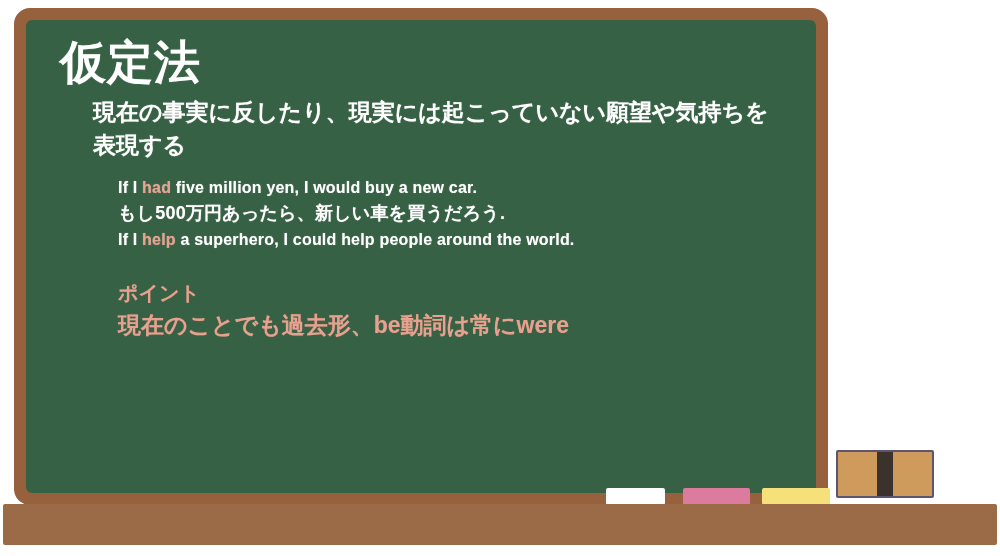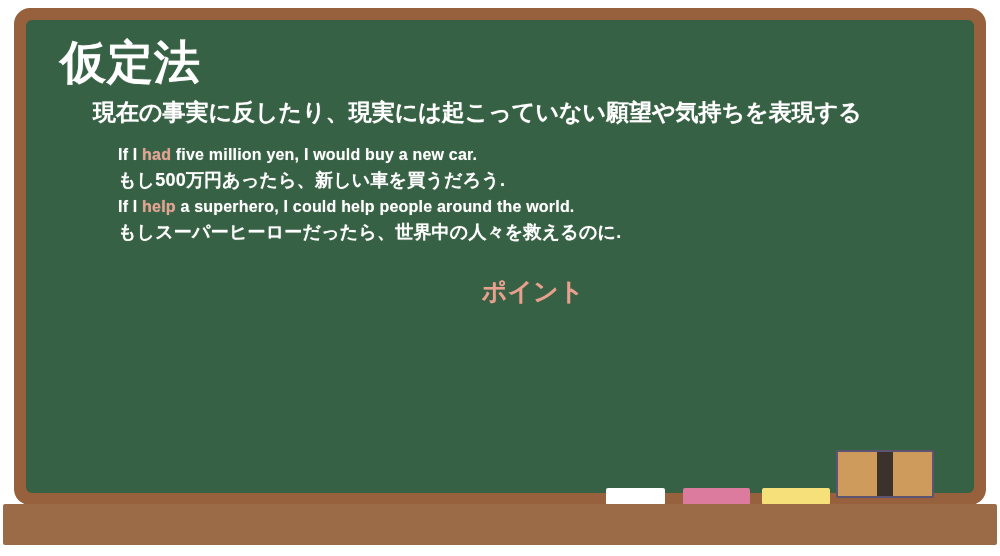--- a/index.html
+++ b/index.html
@@ -19,21 +19,21 @@
     width: 1000px;
     height: 556px;
     background: #ffffff;
   }
 
   
   #board-frame {
     position: absolute;
     left: 14px;
     top: 8px;
-    width: 972px;
+    width: 814px;
     height: 497px;
     box-sizing: border-box;
     background: #96613c;
     border-radius: 16px;
     padding: 12px;
   }
 
   #board-surface {
     position: relative;
     width: 100%;
@@ -102,23 +102,22 @@
     margin: 26px 0 0 58px;
   }
 
   .point-text {
     color: #e8a08f;
     font-weight: bold;
     text-shadow: 0 0 1px rgba(232,160,143,0.4);
   }
 
   #point-heading {
-    font-size: 25px;
+    font-size: 20px;
     line-height: 1.5;
-    text-align: center;
   }
 
   #point-body {
     font-size: 23px;
     line-height: 1.5;
   }
 
   
   .chalk-stick {
     position: absolute;
@@ -175,26 +174,26 @@
         <div id="board-subtitle" class="chalk">現在の事実に反したり、現実には起こっていない願望や気持ちを表現する</div>
 
         <div id="examples">
 
           <div class="example-en chalk"><span>If I </span><span class="hl">had</span><span> five million yen, I would buy a new car.</span></div>
 
           <div class="example-ja chalk">もし500万円あったら、新しい車を買うだろう.</div>
 
           <div class="example-en chalk"><span>If I </span><span class="hl">help</span><span> a superhero, I could help people around the world.</span></div>
 
-          <div class="example-ja chalk">もしスーパーヒーローだったら、世界中の人々を救えるのに.</div>
 
         </div>
 
         <div id="point-block">
           <div id="point-heading" class="point-text">ポイント</div>
+          <div id="point-body" class="point-text">現在のことでも過去形、be動詞は常にwere</div>
         </div>
 
       </div>
 
       <div id="chalk-tray"></div>
 
     </div>
   </div>
 
   <div class="chalk-stick" style="position: absolute; left: 606px; width: 59px; top: 488px; height: 17px; background: rgb(255, 255, 255); border-radius: 2px;"></div>

